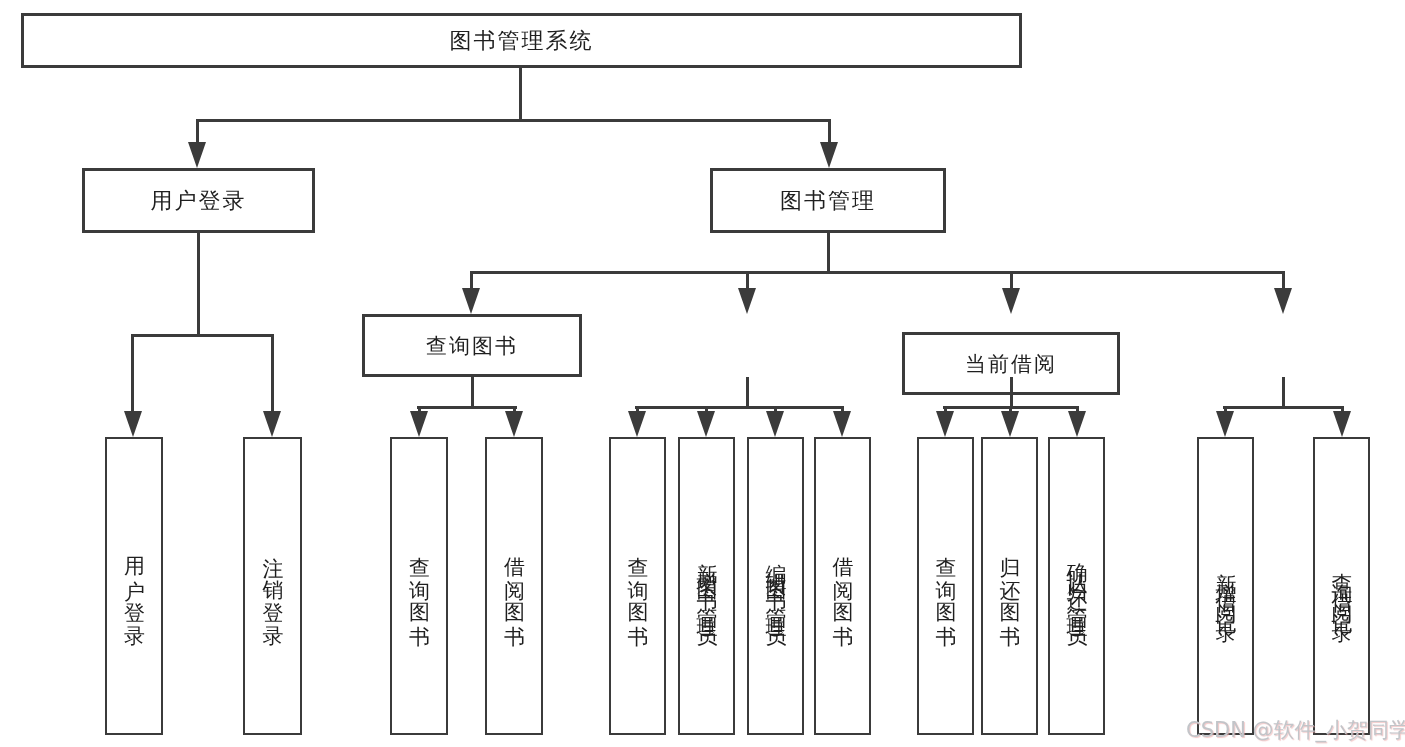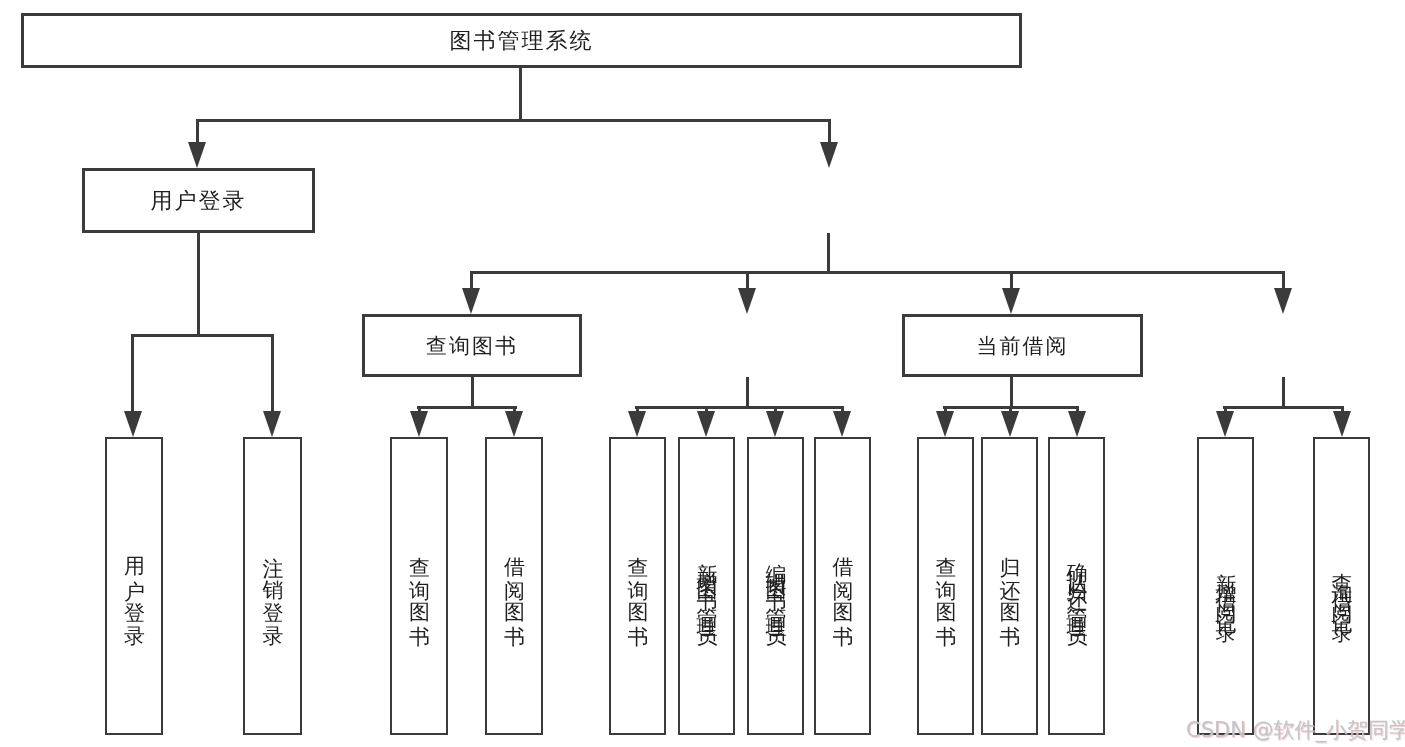--- a/index.html
+++ b/index.html
@@ -58,25 +58,28 @@
 
 <div class="stage">
 
   <div class="box" style="left:21px;top:13px;width:1001px;height:55px">
     <span class="h-label">图书管理系统</span>
   </div>
 
   <div class="box" style="left:82px;top:168px;width:233px;height:65px">
     <span class="h-label">用户登录</span>
   </div>
+  <div class="box" style="left:710px;top:168px;width:236px;height:65px">
+    <span class="h-label">图书管理</span>
+  </div>
 
   <div class="box lvl3" style="left:362px;top:314px;width:220px;height:63px">
     <span class="h-label">查询图书</span>
   </div>
-  <div class="box lvl3" style="left:902px;top:314px;width:241px;height:63px">
+  <div class="box lvl3" style="left:902px;top:332px;width:218px;height:63px">
     <span class="h-label">当前借阅</span>
   </div>
 
   <div class="box leaf" style="left:105px;top:437px;width:58px;height:298px">
     <span class="v-label chars4">用户登录</span>
   </div>
   <div class="box leaf" style="left:243px;top:437px;width:59px;height:298px">
     <span class="v-label chars4">注销登录</span>
   </div>
 

